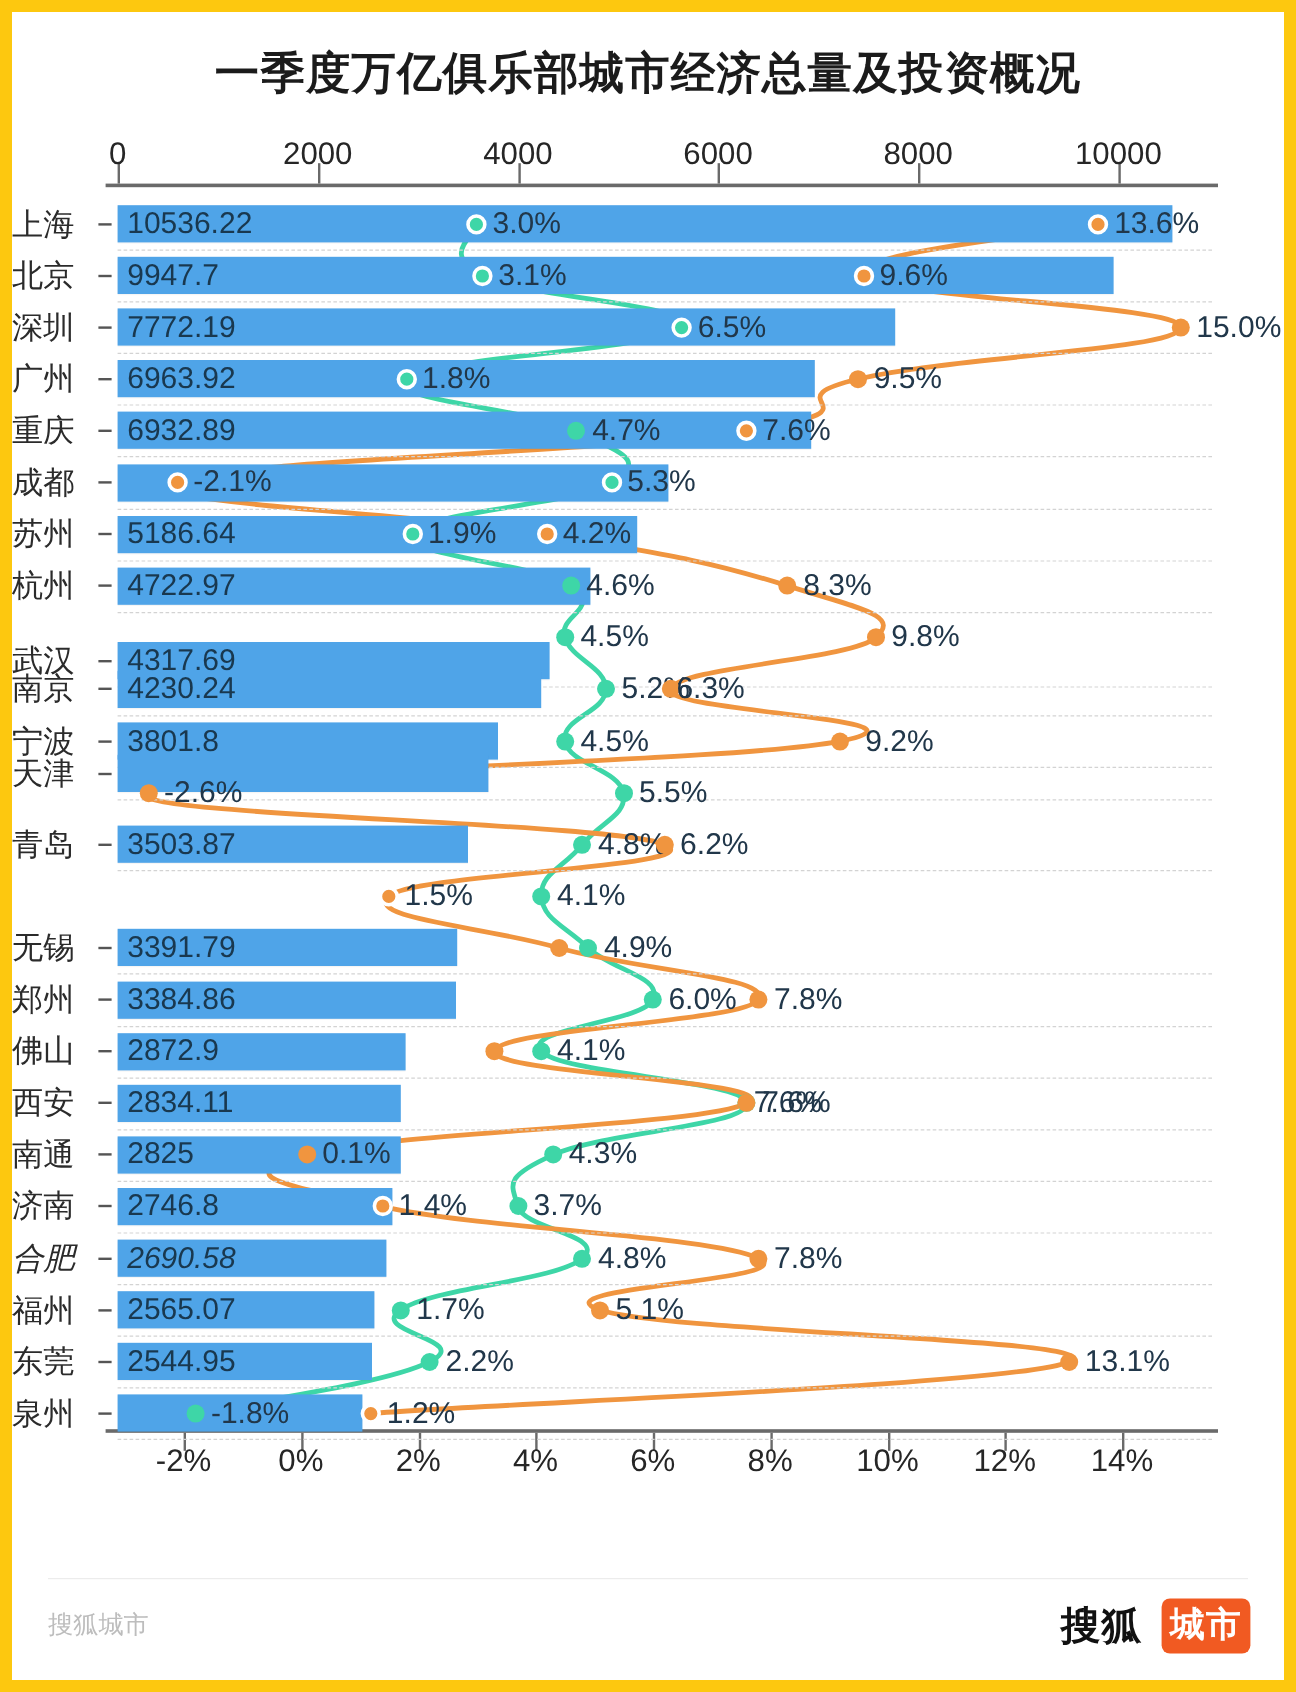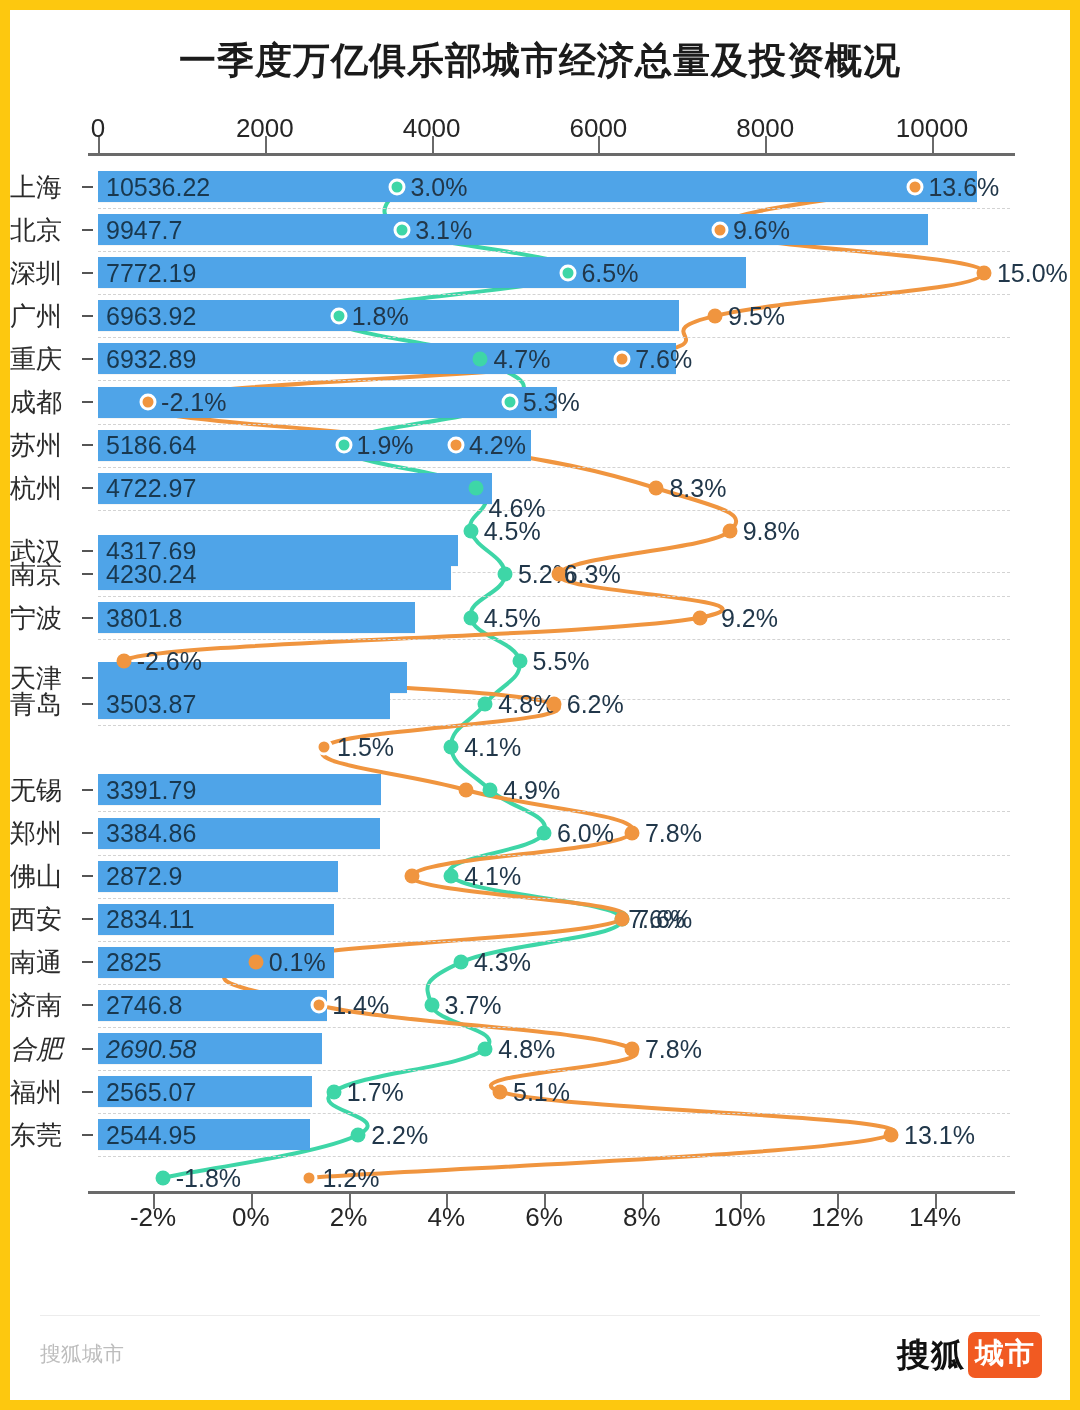--- a/index.html
+++ b/index.html
@@ -106,21 +106,21 @@
   .footdiv{
     position:absolute;left:30px;top:1305px;width:1000px;height:1px;
     background:#ececec;
   }
   .foot-left{
     position:absolute;left:30px;top:1330px;
     font-size:21px;color:#bdbdbd;white-space:nowrap;
   }
   .foot-logo{
     position:absolute;right:28px;top:1322px;
-    display:flex;align-items:center;gap:3px;
+    display:flex;align-items:center;gap:16px;
   }
   .logo-sohu{
     font-size:33px;font-weight:bold;color:#111;letter-spacing:1px;
     font-family:"DejaVu Sans",sans-serif;
   }
   .logo-badge{
     background:#f15a22;color:#fff;font-size:29px;font-weight:bold;
     padding:2px 7px 4px 7px;border-radius:7px;letter-spacing:1px;
     font-family:"DejaVu Sans",sans-serif;
   }
@@ -238,21 +238,21 @@
         <div class="bar" style="width: 352.802px; background: rgb(79, 164, 232);"></div>
         <div class="barval">4230.24</div>
       </div>
       <div class="row" style="top: 586px;">
         <div class="gridline" style="top: 43.1px; width: 912px;"></div>
         <div class="citytick"></div>
         <div class="citylbl">宁波</div>
         <div class="bar" style="width: 317.07px; background: rgb(79, 164, 232);"></div>
         <div class="barval">3801.8</div>
       </div>
-      <div class="row" style="top: 646px;">
+      <div class="row" style="top: 613px;">
         <div class="gridline" style="top: 43.1px; width: 912px;"></div>
         <div class="citytick"></div>
         <div class="citylbl">天津</div>
         <div class="bar" style="width: 308.58px; background: rgb(79, 164, 232);"></div>
       </div>
       <div class="row" style="top: 672.2px;">
         <div class="gridline" style="top: 43.1px; width: 912px;"></div>
         <div class="citytick"></div>
         <div class="citylbl">青岛</div>
         <div class="bar" style="width: 292.223px; background: rgb(79, 164, 232);"></div>
@@ -313,37 +313,43 @@
         <div class="citylbl">福州</div>
         <div class="bar" style="width: 213.927px; background: rgb(79, 164, 232);"></div>
         <div class="barval">2565.07</div>
       </div>
       <div class="row" style="top: 1103.2px;">
         <div class="gridline" style="top: 43.1px; width: 912px;"></div>
         <div class="citytick"></div>
         <div class="citylbl">东莞</div>
         <div class="bar" style="width: 212.249px; background: rgb(79, 164, 232);"></div>
         <div class="barval">2544.95</div>
+      </div>
+      <div class="row" style="top: 1146.3px;">
+        <div class="gridline" style="top: 43.1px; width: 912px;"></div>
+        <div class="citytick"></div>
+        <div class="citylbl">泉州</div>
+        <div class="bar" style="width: 204.33px; background: rgb(79, 164, 232);"></div>
       </div>
       <div class="dot green ring" style="left: 387.375px; top: 176.55px;"></div>
       <div class="plbl" style="left: 400.375px; top: 176.55px;">3.0%</div>
       <div class="dot green ring" style="left: 392.262px; top: 219.65px;"></div>
       <div class="plbl" style="left: 405.262px; top: 219.65px;">3.1%</div>
       <div class="dot green ring" style="left: 558.438px; top: 262.75px;"></div>
       <div class="plbl" style="left: 571.438px; top: 262.75px;">6.5%</div>
       <div class="dot green ring" style="left: 328.725px; top: 305.85px;"></div>
       <div class="plbl" style="left: 341.725px; top: 305.85px;">1.8%</div>
       <div class="dot green" style="left: 470.462px; top: 348.95px;"></div>
       <div class="plbl" style="left: 483.462px; top: 348.95px;">4.7%</div>
       <div class="dot green ring" style="left: 499.787px; top: 392.05px;"></div>
       <div class="plbl" style="left: 512.787px; top: 392.05px;">5.3%</div>
       <div class="dot green ring" style="left: 333.612px; top: 435.15px;"></div>
       <div class="plbl" style="left: 346.612px; top: 435.15px;">1.9%</div>
       <div class="dot green" style="left: 465.575px; top: 478.25px;"></div>
-      <div class="plbl" style="left: 478.575px; top: 478.25px; margin-top: 20px;">4.6%</div>
+      <div class="plbl" style="left: 478.575px; top: 478.25px;">4.6%</div>
       <div class="dot green" style="left: 460.688px; top: 521.35px;"></div>
       <div class="plbl" style="left: 473.688px; top: 521.35px;">4.5%</div>
       <div class="dot green" style="left: 494.9px; top: 564.45px;"></div>
       <div class="plbl" style="left: 507.9px; top: 564.45px;">5.2%</div>
       <div class="dot green" style="left: 460.688px; top: 607.55px;"></div>
       <div class="plbl" style="left: 473.688px; top: 607.55px;">4.5%</div>
       <div class="dot green" style="left: 509.562px; top: 650.65px;"></div>
       <div class="plbl" style="left: 522.562px; top: 650.65px;">5.5%</div>
       <div class="dot green" style="left: 475.35px; top: 693.75px;"></div>
       <div class="plbl" style="left: 488.35px; top: 693.75px;">4.8%</div>

